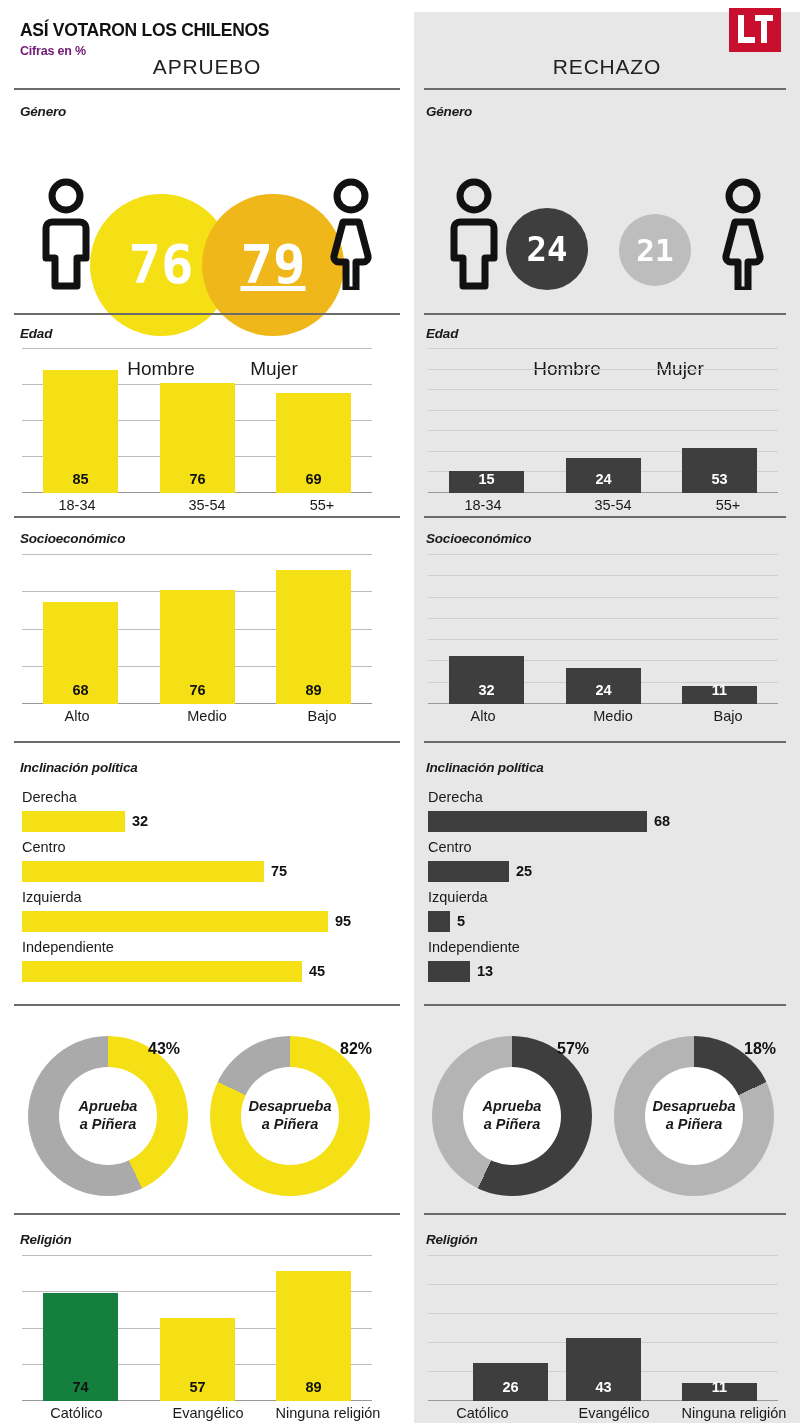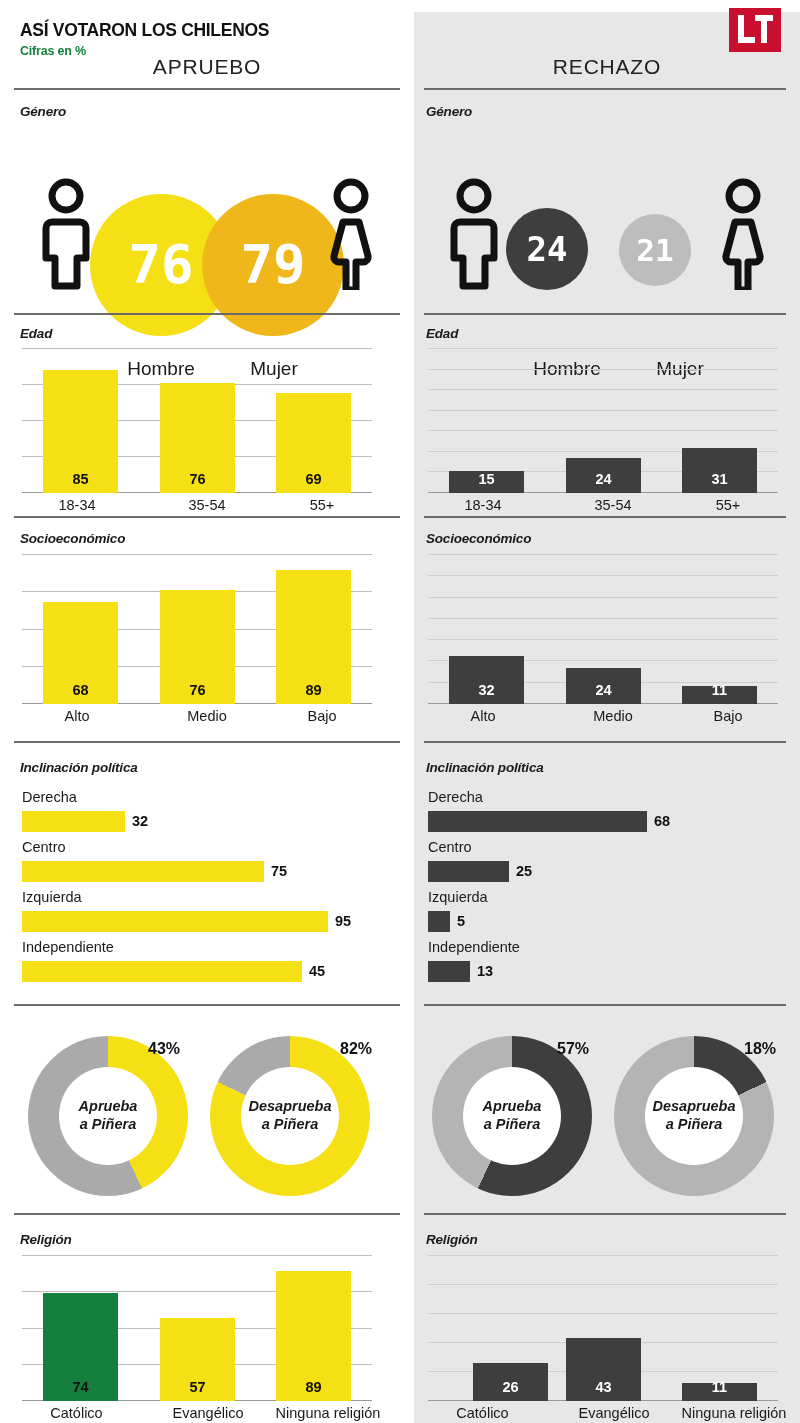--- a/index.html
+++ b/index.html
@@ -29,21 +29,21 @@
 
   
   .header { position: absolute; left: 0; top: 3px; width: 639px; height: 88px; z-index: 3; }
   .hd-title {
     position: absolute; left: 20px; top: 17px;
     font-size: 17.5px; font-weight: bold; letter-spacing: -0.3px;
     color: #111; white-space: nowrap;
   }
   .hd-sub {
     position: absolute; left: 20px; top: 41px;
-    font-size: 12.5px; font-weight: bold; letter-spacing: -0.2px; color: #15803d;
+    font-size: 12.5px; font-weight: bold; letter-spacing: -0.2px; color: #701a75;
   }
   .hd-col-left {
     position: absolute; left: 0; top: 52px; width: 414px;
     text-align: center; font-size: 21px; font-weight: 400; color: #222;
     letter-spacing: 0.8px;
   }
   .hd-col-right {
     position: absolute; left: 414px; top: 52px; width: 386px;
     text-align: center; font-size: 21px; font-weight: 400; color: #222;
     letter-spacing: 0.8px;
@@ -156,21 +156,21 @@
       <svg width="52" height="112" viewBox="0 0 52 112">
         <circle cx="26" cy="18" r="14" fill="none" stroke="#111" stroke-width="7"></circle>
         <path d="M12 44 h28 a6 6 0 0 1 6 6 v30 h-9 v28 h-22 v-28 h-9 v-30 a6 6 0 0 1 6 -6 Z" fill="none" stroke="#111" stroke-width="7" stroke-linejoin="round"></path>
       </svg>
     </span>
 
     <div class="gcircle" style="left:90px;top:104px;width:142px;height:142px;background:#F4E014;font-size:54px;">
       <span>76</span>
     </div>
 
-    <div class="gcircle" style="left:202px;top:104px;width:142px;height:142px;background:#F0B71A;font-size:54px;">
+    <div class="gcircle" style="left:202px;top:104px;width:142px;height:142px;background:#F0B71A;font-size:54px;text-decoration:underline;">
       <span>79</span>
     </div>
 
     <span class="person" style="left:322px;top:88px;">
       <svg width="58" height="112" viewBox="0 0 58 112">
         <circle cx="29" cy="18" r="14" fill="none" stroke="#111" stroke-width="7"></circle>
         <path d="M21 44 h16 l9 34 a5 5 0 0 1 -5 6 h-7 v28 h-10 v-28 h-7 a5 5 0 0 1 -5 -6 Z" fill="none" stroke="#111" stroke-width="7" stroke-linejoin="round"></path>
       </svg>
     </span>
 
@@ -246,21 +246,21 @@
         <div class="gridline onGray" style="width: 350px; top: 123px;"></div>
         <div class="gridline onGray" style="width: 350px; top: 144px;"></div>
         <div class="axis-base" style="width: 350px; top: 144px;"></div>
         <div class="vbar" style="left: 21px; width: 75px; height: 22px; top: 123px; background: rgb(62, 62, 62);">
           <div class="vbar-val" style="color: rgb(255, 255, 255);">15</div>
         </div>
         <div class="vbar" style="left: 138px; width: 75px; height: 35px; top: 110px; background: rgb(62, 62, 62);">
           <div class="vbar-val" style="color: rgb(255, 255, 255);">24</div>
         </div>
         <div class="vbar" style="left: 254px; width: 75px; height: 45px; top: 100px; background: rgb(62, 62, 62);">
-          <div class="vbar-val" style="color: rgb(255, 255, 255);">31</div>
+          <div class="vbar-val" style="color: rgb(255, 255, 255);">53</div>
         </div>
       </div>
     <div class="vcat" style="left:14px;top:182px;width:110px;">18-34</div>
     <div class="vcat" style="left:144px;top:182px;width:110px;">35-54</div>
     <div class="vcat" style="left:264px;top:182px;width:100px;">55+</div>
   </div>
 
   <div class="rule l" style="top:516px;"></div>
   <div class="rule r" style="top:516px;"></div>
 

